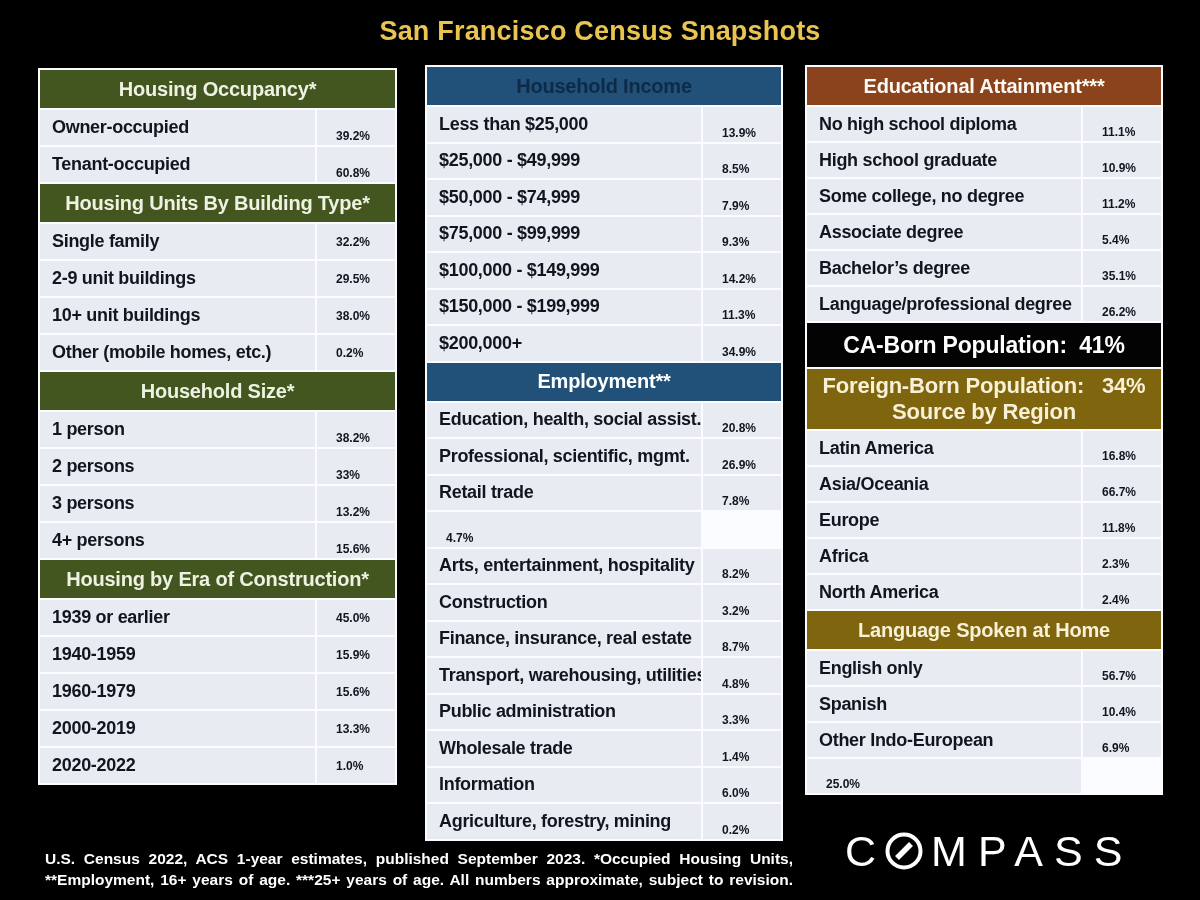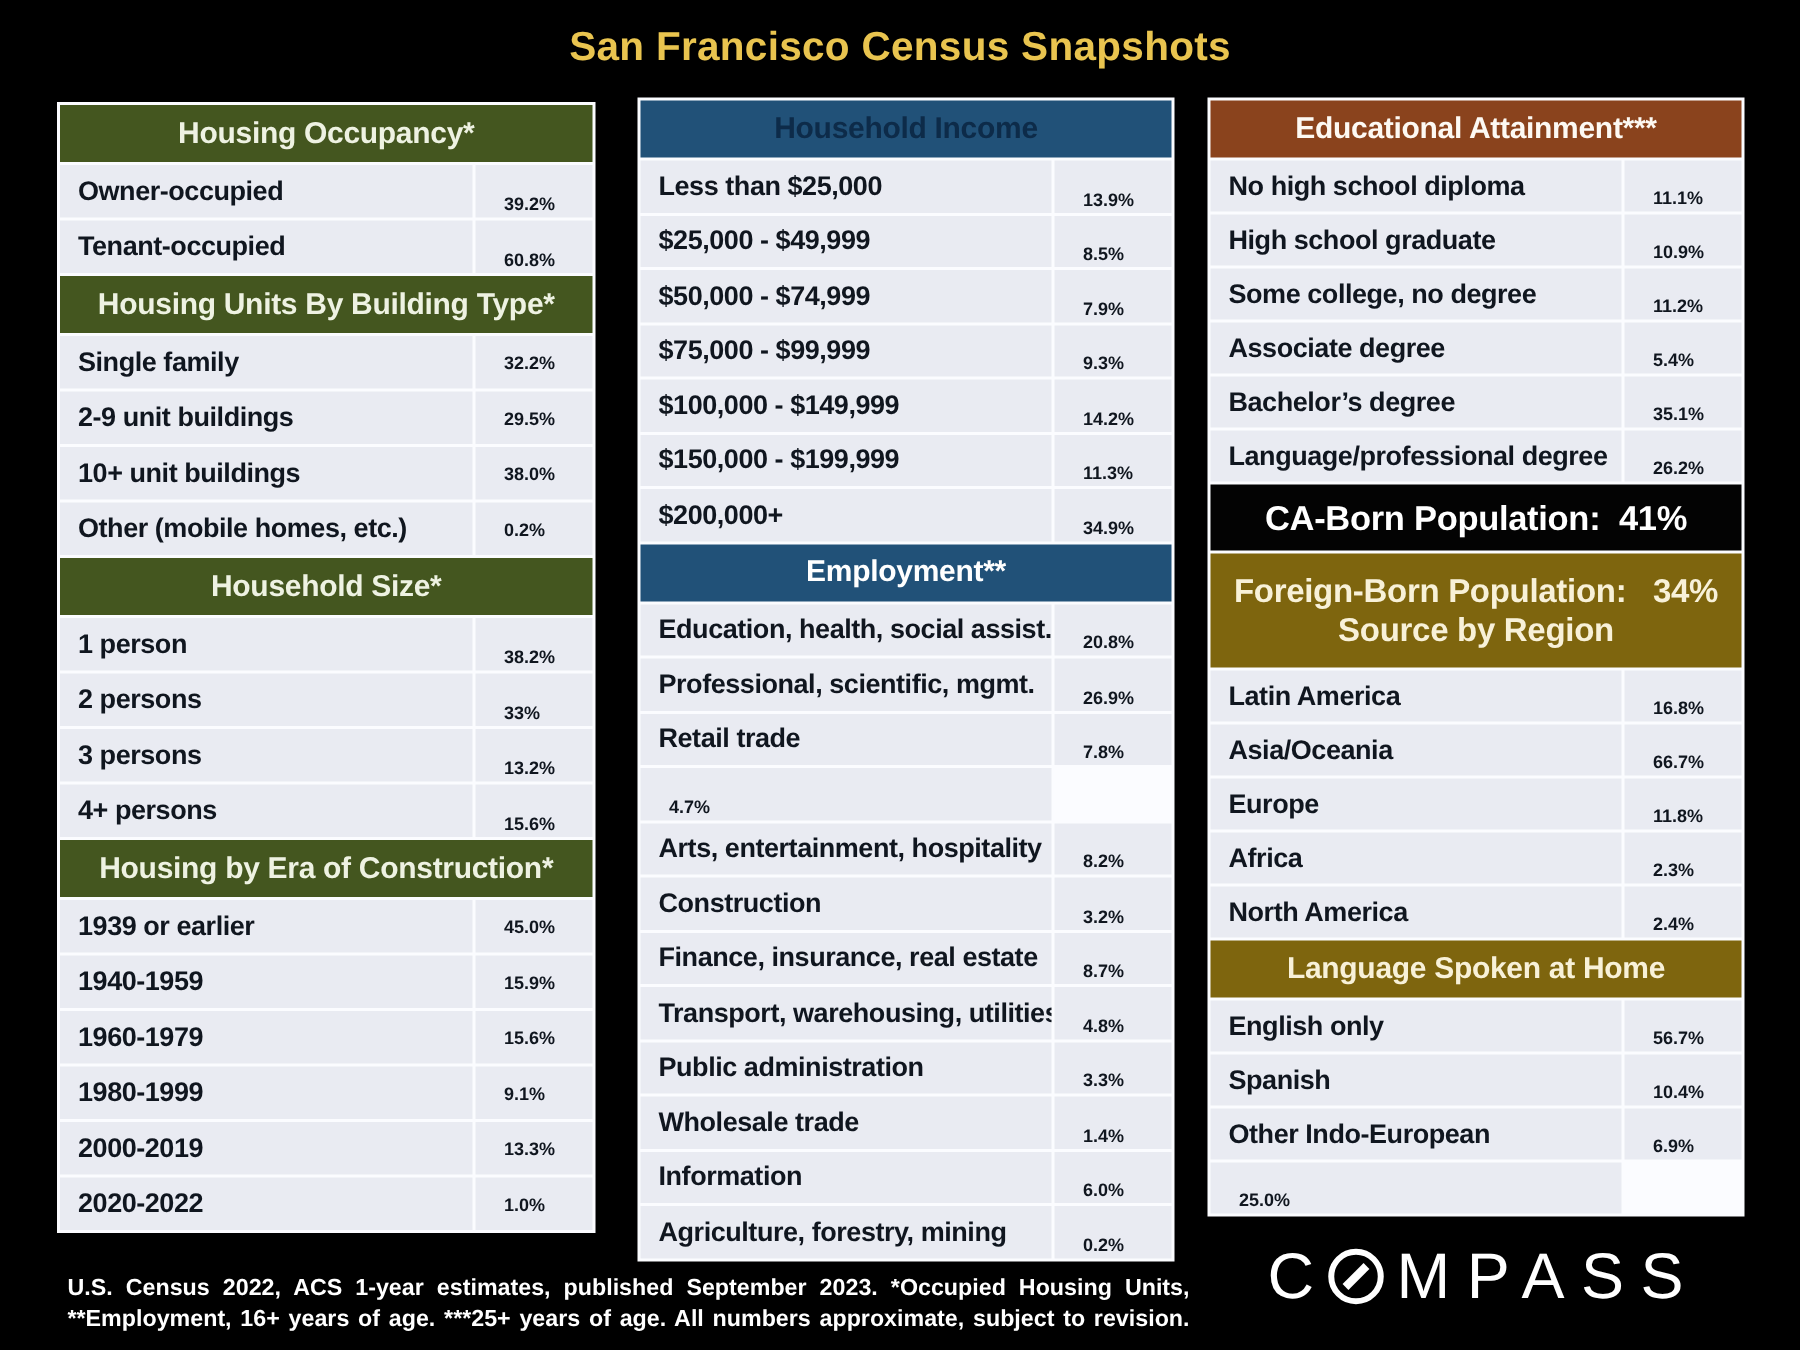--- a/index.html
+++ b/index.html
@@ -25,21 +25,21 @@
     font-weight:bold;font-size:20px;height:38px;white-space:pre;letter-spacing:-0.2px;
   }
   .variant-green{background:var(--header-green);color:#eef2e2;}
   .variant-blue{background:var(--header-blue);color:#ffffff;}
   .variant-blue-dark{background:var(--header-blue);color:var(--blue-dark-text);}
   .variant-brown{background:var(--header-brown);color:#fdf9f3;}
   .variant-gold{background:var(--header-gold);color:#f8f1d8;}
   .variant-black{background:var(--band-black);color:#ffffff;}
 
   .band-stat{height:44px;font-size:23px;}
-  .band-two{height:76px;flex-direction:column;justify-content:center;font-size:22px;line-height:26px;}
+  .band-two{height:60px;flex-direction:column;justify-content:center;font-size:22px;line-height:26px;}
 
   .row{display:grid;grid-template-columns:1fr 78px;column-gap:2px;flex:none;}
   .col-0 .row{height:35px;}
   .col-1 .row{height:34.5px;}
   .col-2 .row{height:34px;}
   .cell{background:var(--row-bg,#e9ebf2);display:flex;min-width:0;}
   .cell-label{
     padding-left:12px;align-items:center;font-size:18px;font-weight:bold;
     color:var(--row-text,#10161f);letter-spacing:-0.3px;white-space:nowrap;overflow:hidden;
   }
@@ -122,24 +122,20 @@
       </div>
       <div class="row vcenter">
         <div class="cell cell-label">1940-1959</div>
         <div class="cell cell-value">15.9%</div>
       </div>
       <div class="row vcenter">
         <div class="cell cell-label">1960-1979</div>
         <div class="cell cell-value">15.6%</div>
       </div>
       <div class="row vcenter">
-        <div class="cell cell-label">1980-1999</div>
-        <div class="cell cell-value">9.1%</div>
-      </div>
-      <div class="row vcenter">
         <div class="cell cell-label">2000-2019</div>
         <div class="cell cell-value">13.3%</div>
       </div>
       <div class="row vcenter">
         <div class="cell cell-label">2020-2022</div>
         <div class="cell cell-value">1.0%</div>
       </div>
     </div>
   <div class="col col-1">
       <div class="header variant-blue-dark">Household Income</div>

